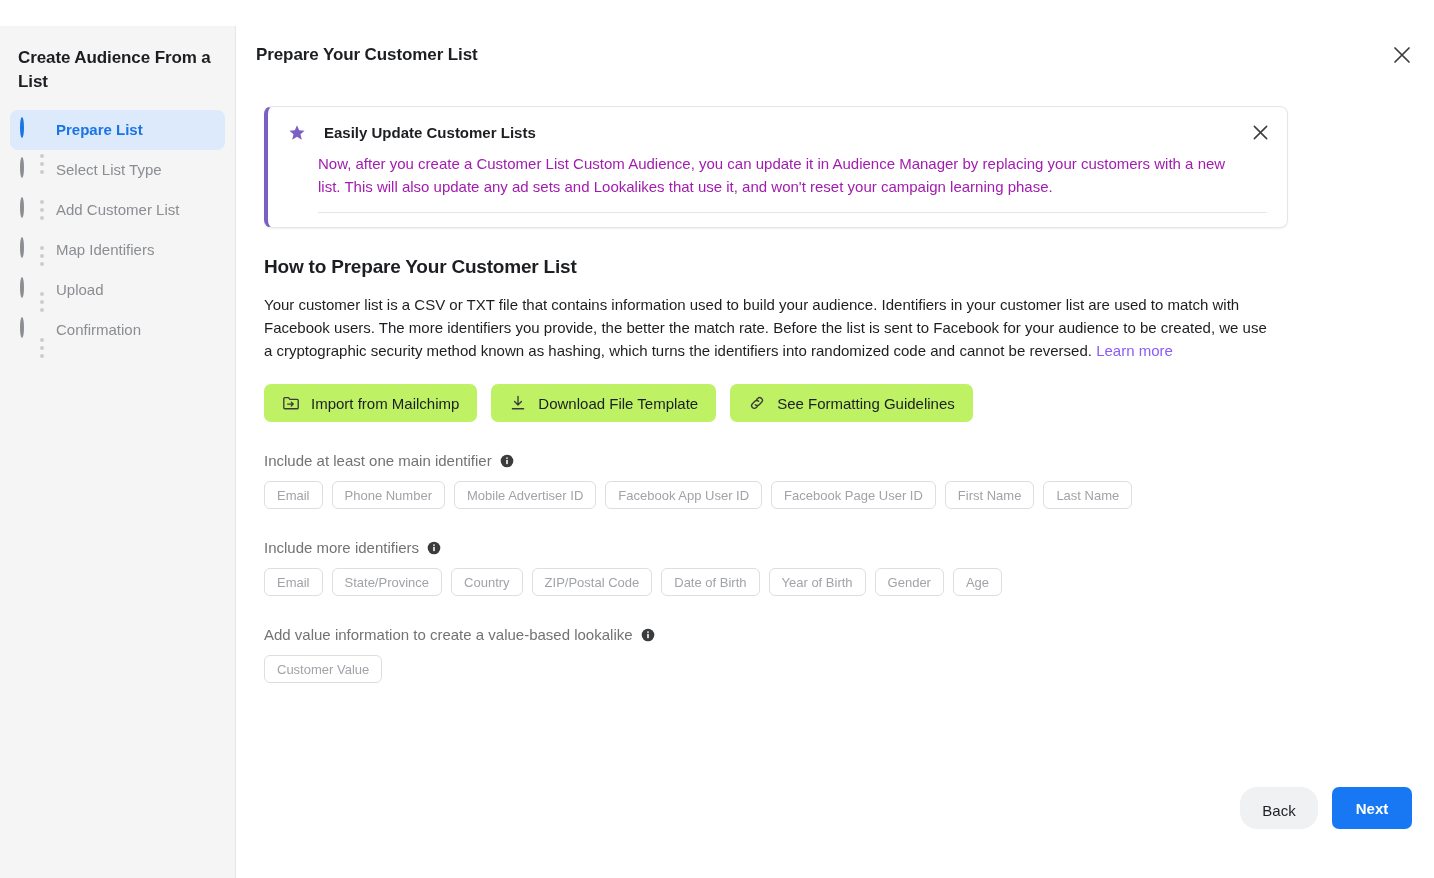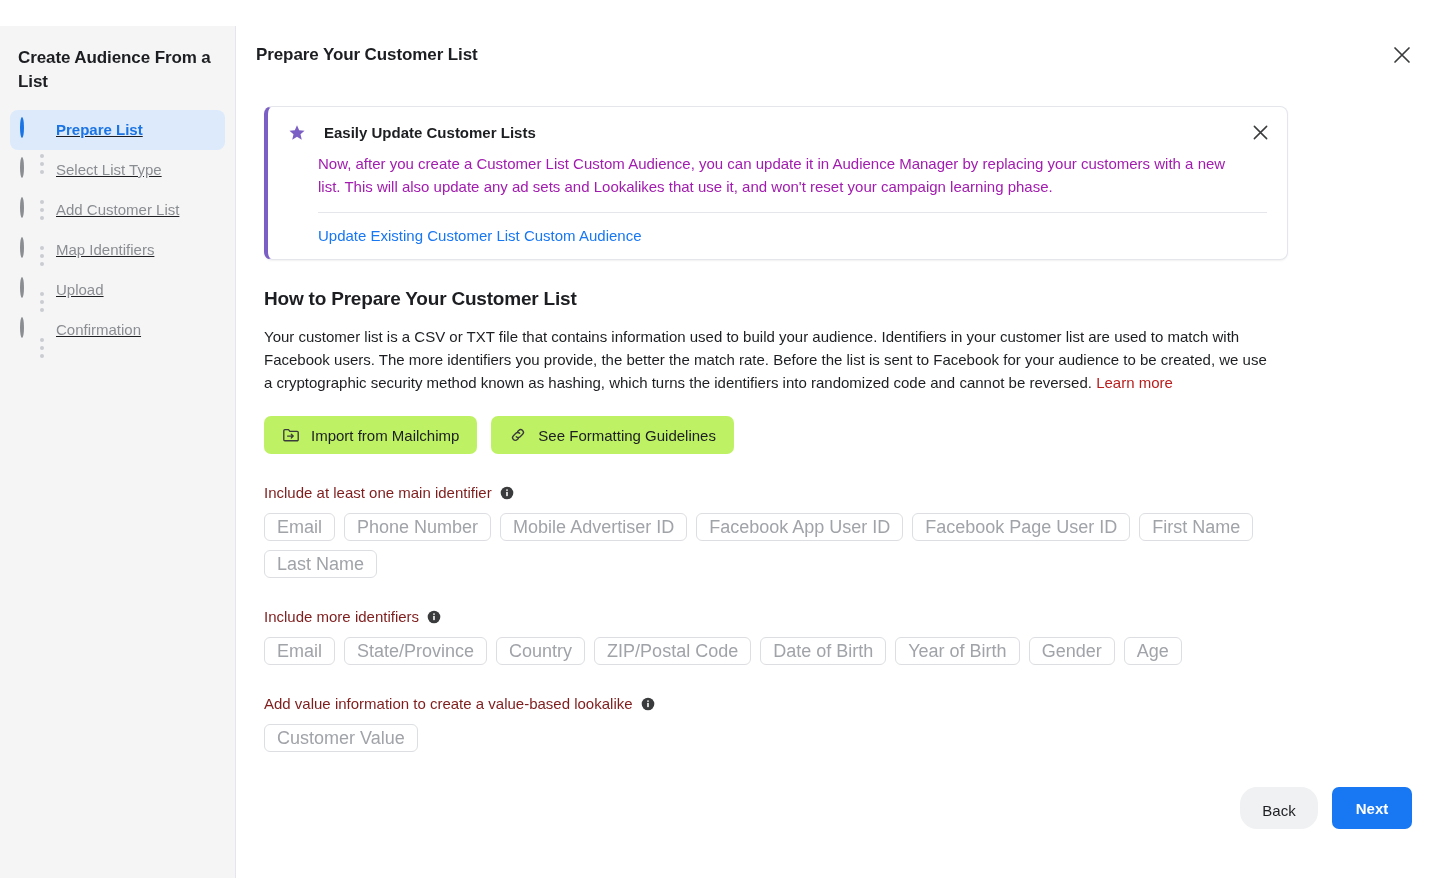--- a/index.html
+++ b/index.html
@@ -45,21 +45,20 @@
   .steps { position: relative; }
 
   .step {
     display: flex;
     align-items: center;
     gap: 14px;
     height: 40px;
     padding: 4px 10px;
     border-radius: 8px;
     position: relative;
-    text-decoration: underline;
   }
 
   .step.active { background: #dceafc; }
 
   .step-icon {
     width: 22px;
     height: 22px;
     flex: 0 0 22px;
     position: relative;
   }
@@ -223,21 +222,21 @@
 
   .paragraph {
     font-size: 15px;
     line-height: 23px;
     color: #1c1e21;
     margin-top: 15px;
     max-width: 1012px;
   }
 
   .inline-link {
-    color: #b91c1c;
+    color: #8b5cf6;
     text-decoration: none;
     cursor: pointer;
   }
 
   .action-row {
     display: flex;
     gap: 14px;
     margin-top: 22px;
   }
 
@@ -255,21 +254,21 @@
     font-family: "Liberation Sans", sans-serif;
     cursor: pointer;
     white-space: nowrap;
   }
 
   .field-label {
     display: flex;
     align-items: center;
     gap: 8px;
     font-size: 15px;
-    color: #7f1d1d;
+    color: #737373;
     margin-top: 30px;
   }
 
   .info-icon {
     display: inline-flex;
     width: 14px;
     height: 14px;
     flex: 0 0 14px;
     cursor: pointer;
   }
@@ -282,21 +281,21 @@
   }
 
   .chip {
     display: inline-flex;
     align-items: center;
     height: 28px;
     padding: 0 12px;
     border: 1px solid #dcdee2;
     border-radius: 6px;
     background: #ffffff;
-    font-size: 18px;
+    font-size: 13px;
     color: #a0a3a8;
     white-space: nowrap;
     cursor: default;
   }
 
   
   .footer {
     position: absolute;
     right: 22px;
     bottom: 12px;
@@ -422,37 +421,42 @@
           </span>
           <div class="banner-title">Easily Update Customer Lists</div>
         </div>
         <button class="banner-close">
           <svg width="17" height="17" viewBox="0 0 18 18">
             <path d="M2.5 2.5 L15.5 15.5 M15.5 2.5 L2.5 15.5" stroke="#3a3b3c" stroke-width="1.6" fill="none" stroke-linecap="round"></path>
           </svg>
         </button>
         <p class="banner-body">Now, after you create a Customer List Custom Audience, you can update it in Audience Manager by replacing your customers with a new list. This will also update any ad sets and Lookalikes that use it, and won't reset your campaign learning phase.</p>
         <div class="banner-divider"></div>
-        <a class="banner-link">Update Existing Customer List Custom Audience</a>
       </div>
 
       <h2 class="section-title">How to Prepare Your Customer List</h2>
 
       <p class="paragraph"><span>Your customer list is a CSV or TXT file that contains information used to build your audience. Identifiers in your customer list are used to match with Facebook users. The more identifiers you provide, the better the match rate. Before the list is sent to Facebook for your audience to be created, we use a cryptographic security method known as hashing, which turns the identifiers into randomized code and cannot be reversed.</span> <a class="inline-link">Learn more</a></p>
 
       <div class="action-row">
 
         <button class="action-btn">
           <svg width="18" height="18" viewBox="0 0 20 20">
             <path d="M2 5.2a1.2 1.2 0 0 1 1.2-1.2h4l1.6 1.9h8a1.2 1.2 0 0 1 1.2 1.2v8.1a1.2 1.2 0 0 1-1.2 1.2H3.2A1.2 1.2 0 0 1 2 15.2Z" fill="none" stroke="#3a3b3c" stroke-width="1.5" stroke-linejoin="round"></path>
             <path d="M6.2 11.2h6.1M10.3 9.1l2.2 2.1-2.2 2.1" fill="none" stroke="#3a3b3c" stroke-width="1.4" stroke-linecap="round" stroke-linejoin="round"></path>
           </svg>
           <span>Import from Mailchimp</span>
         </button>
 
+        <button class="action-btn">
+          <svg width="18" height="18" viewBox="0 0 20 20">
+            <path d="M10 2.6v9.3M6.2 8.4 10 12.2l3.8-3.8M3.8 16.4h12.4" fill="none" stroke="#3a3b3c" stroke-width="1.5" stroke-linecap="round" stroke-linejoin="round"></path>
+          </svg>
+          <span>Download File Template</span>
+        </button>
 
         <button class="action-btn">
           <svg width="18" height="18" viewBox="0 0 20 20">
             <path d="M8.1 11.9a3 3 0 0 0 4.3 0l2.7-2.7a3 3 0 1 0-4.3-4.3L9.6 6.1" fill="none" stroke="#3a3b3c" stroke-width="1.5" stroke-linecap="round"></path>
             <path d="M11.9 8.1a3 3 0 0 0-4.3 0l-2.7 2.7a3 3 0 1 0 4.3 4.3l1.2-1.2" fill="none" stroke="#3a3b3c" stroke-width="1.5" stroke-linecap="round"></path>
           </svg>
           <span>See Formatting Guidelines</span>
         </button>
 
       </div>

